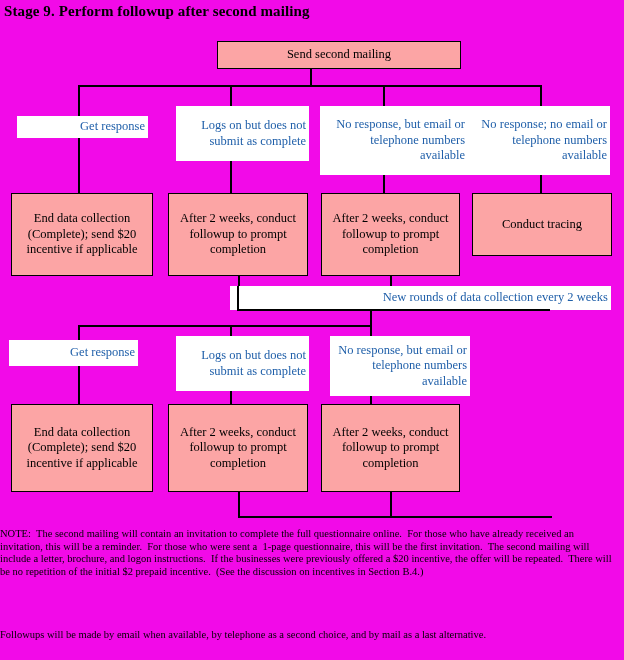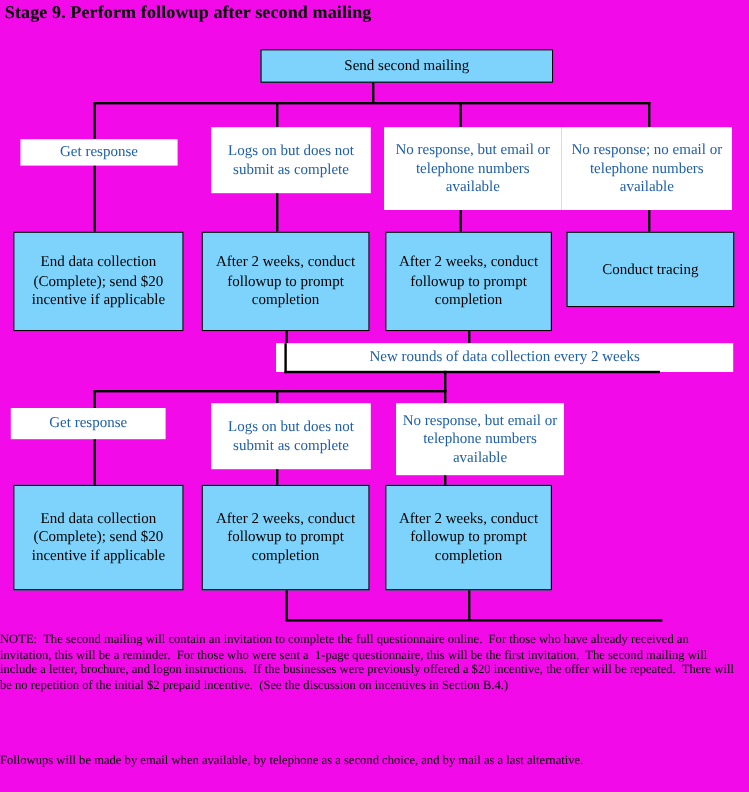--- a/index.html
+++ b/index.html
@@ -16,21 +16,21 @@
     position:absolute;left:4px;top:3px;
     font-size:15px;font-weight:bold;
     color:#000;
     letter-spacing:0.1px;
     white-space:nowrap;
   }
 
   
   .box{
     position:absolute;
-    background:#7dd3fc;
+    background:#fca5a5;
     border:1.5px solid #000000;
     box-sizing:border-box;
     color:#000000;
     font-size:12.5px;
     line-height:15.5px;
     text-align:center;
     display:flex;
     align-items:center;
     justify-content:center;
     padding:2px 4px;
@@ -38,21 +38,21 @@
   .box span{display:block;width:100%;}
 
   
   .plaque{
     position:absolute;
     background:#ffffff;
     box-sizing:border-box;
     color:#1F5FA9;
     font-size:12.5px;
     line-height:15.5px;
-    text-align:center;
+    text-align:right;
     display:flex;
     align-items:center;
     justify-content:center;
     padding:1px 3px;
   }
   .plaque span{display:block;width:100%;}
 
   
   .hline{position:absolute;background:#000;height:1.5px;}
   .vline{position:absolute;background:#000;width:1.5px;}

